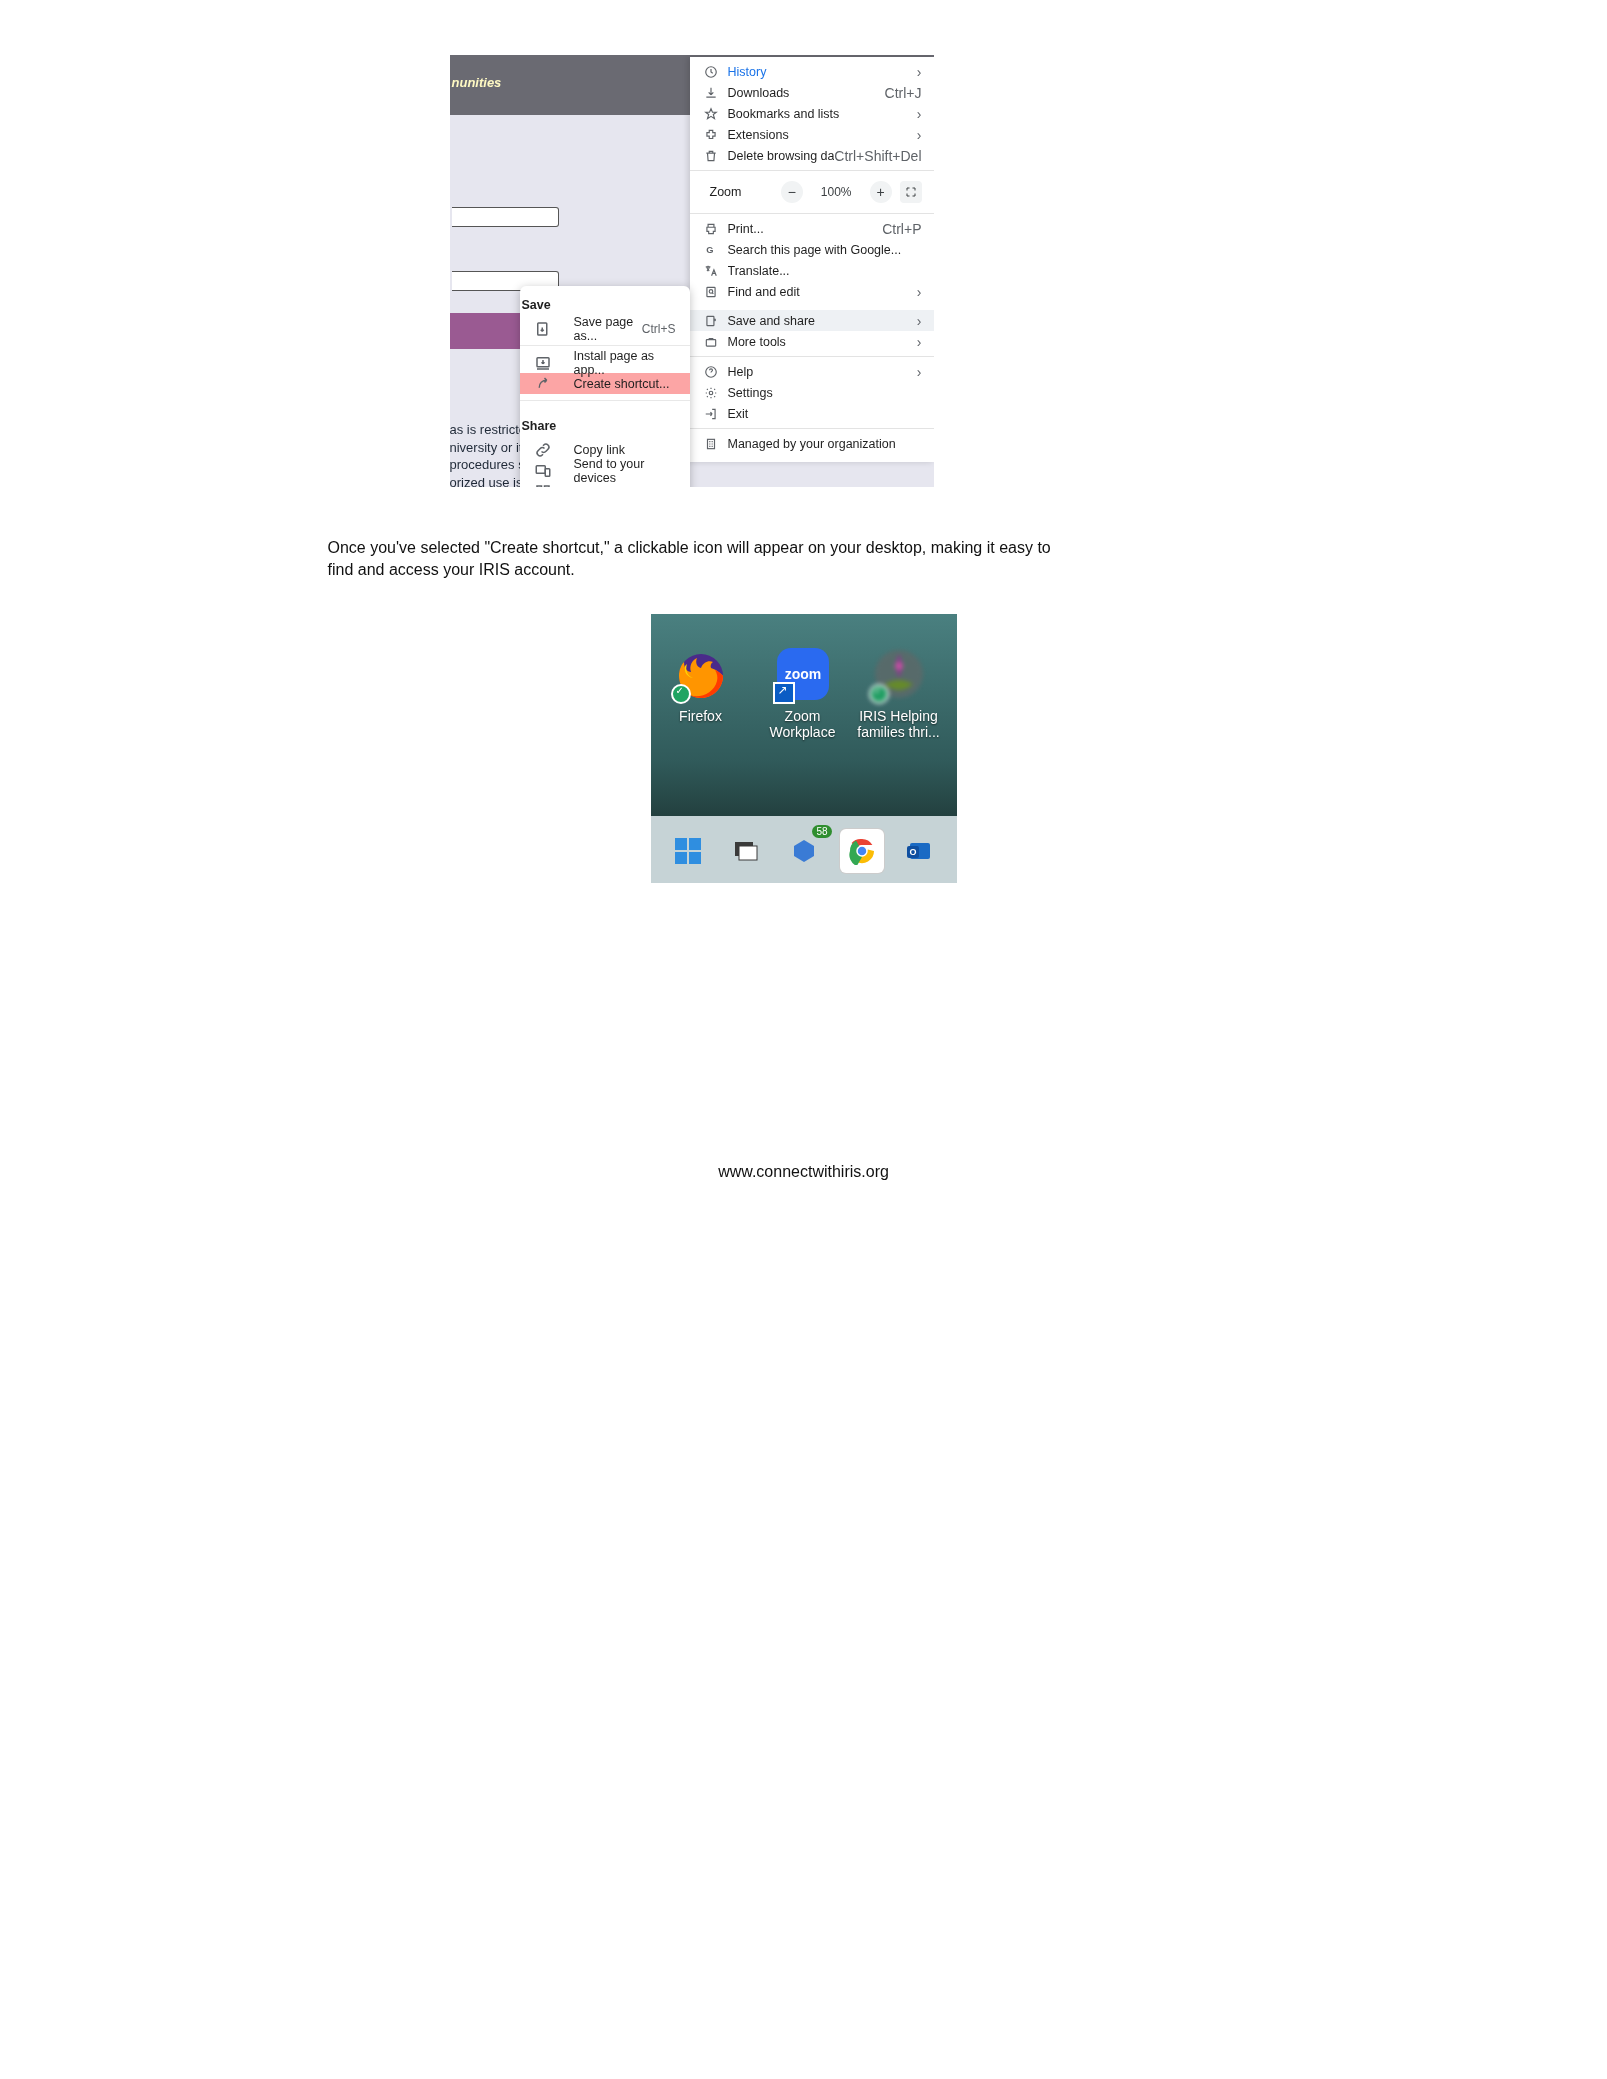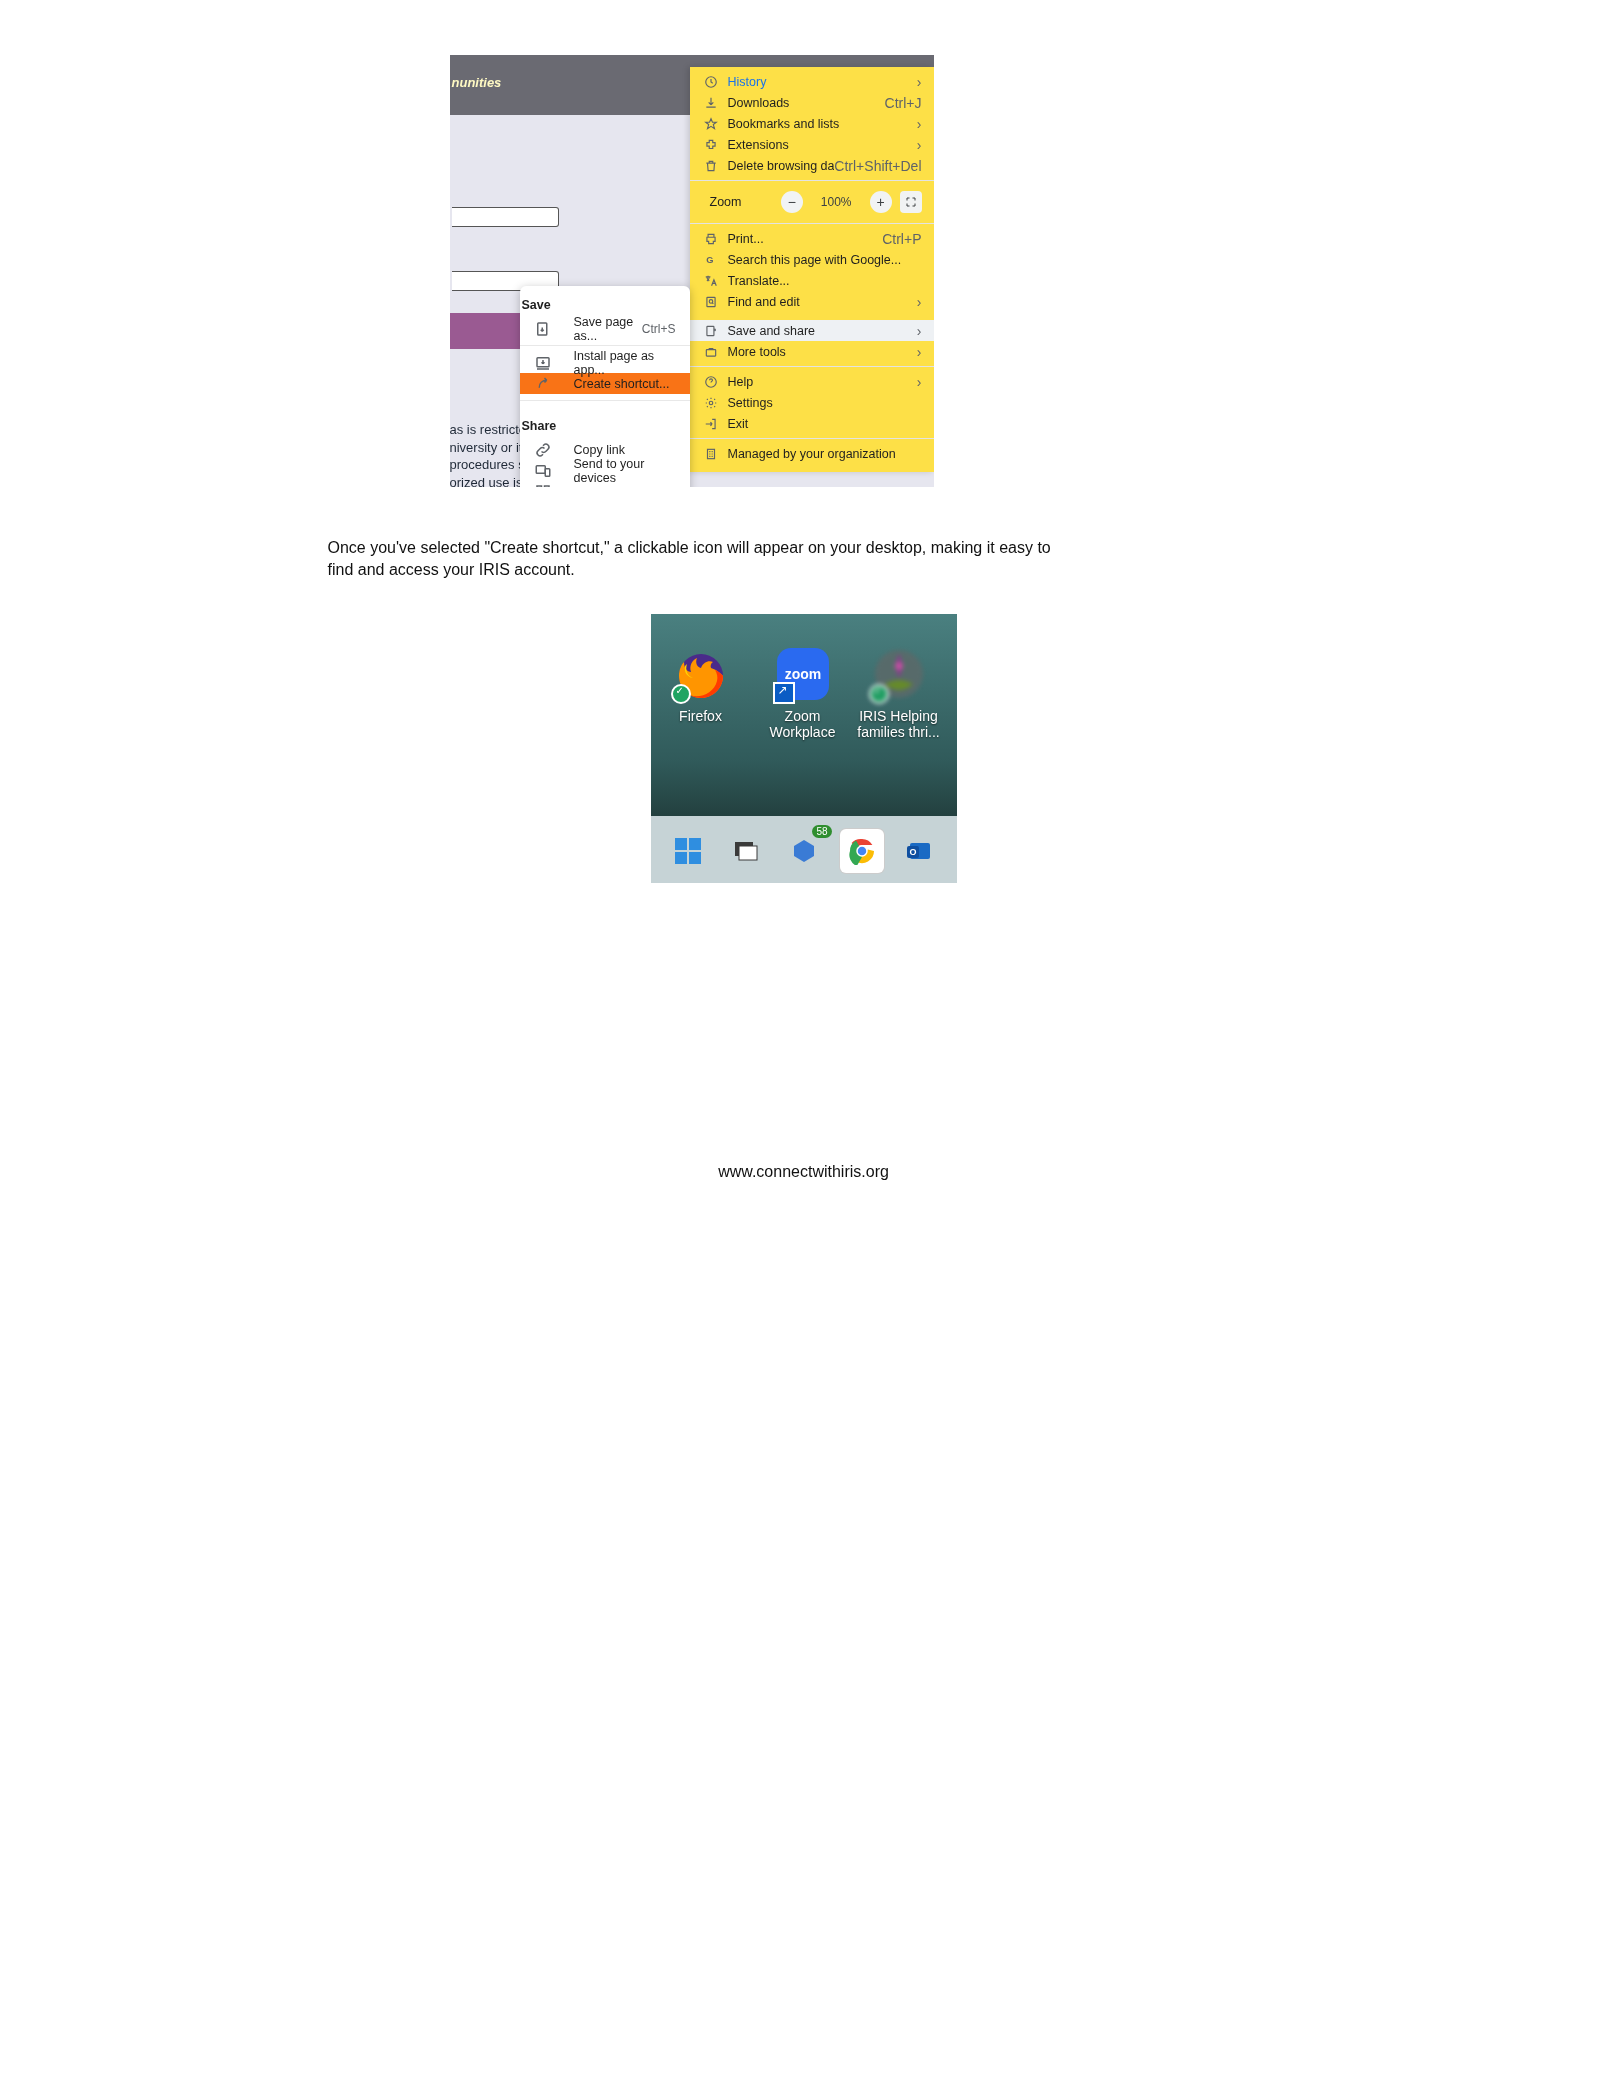--- a/index.html
+++ b/index.html
@@ -45,21 +45,21 @@
     position:absolute; left:0; top:258px; width:100%; height:36px;
     background:#9a5a92;
   }
   .shot1-body-text {
     position:absolute; left:0; top:366px; width:75px;
     font-size:13px; line-height:17.5px; color:#1f2937; overflow:hidden; white-space:pre;
   }
 
   
   .menu {
-    position:absolute; right:0; top:12px; width:244px; background:#fde047;
+    position:absolute; right:0; top:2px; width:244px; background:#ffffff;
     box-shadow:-2px 0 6px rgba(0,0,0,.15);
     font-size:12.5px; color:#1f1f1f;
   }
   .menu-row {
     display:flex; align-items:center; height:21px; padding:0 12px;
     position:relative;
   }
   .menu-row.hover { background:#eef1f4;margin-top:8px; }
   .menu-row .ico { width:18px; height:16px; display:flex; align-items:center; justify-content:center; color:#5f6368;}
   .menu-row svg { width:14px; height:14px; }
@@ -74,21 +74,21 @@
   .zfull { width:22px; height:22px; border-radius:4px; background:#f1f3f4; display:flex; align-items:center; justify-content:center;}
 
   
   .submenu {
     position:absolute; left:70px; top:231px; width:170px; background:#fff;
     border-radius:6px; box-shadow:0 2px 10px rgba(0,0,0,.25);
     font-size:12.5px; color:#1f1f1f; overflow:hidden;
   }
   .sub-heading { font-weight:600; font-size:12.5px; padding:12px 2px 6px;}
   .sub-row { display:flex; align-items:center; height:21px; padding:0 14px;}
-  .sub-row.hover { background:#f97316;}
+  .sub-row.hover { background:#fca5a5;}
   .sub-row .ico { width:18px; height:16px; display:flex; align-items:center; justify-content:center; color:#5f6368;}
   .sub-row .lbl { margin-left:22px; flex:1;}
   .sub-row .sc { color:#5f6368; font-size:12px;}
   .sub-sep { height:1px; background:#e8e8e8; margin:6px 0;}
 
   
   .para {
     margin: 50px 0 0 0;
     font-family: "Century Gothic", "Avant Garde", Futura, sans-serif;
     font-size:16px; line-height:22px; color:#111;

